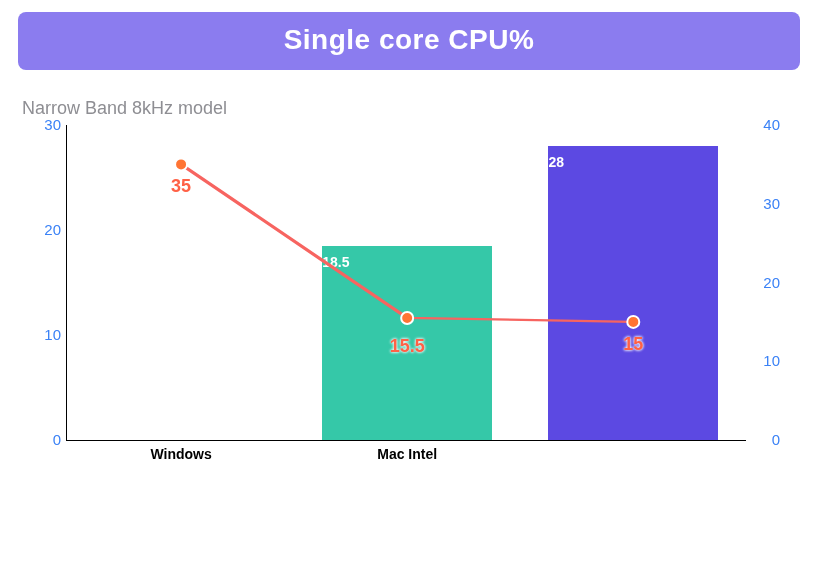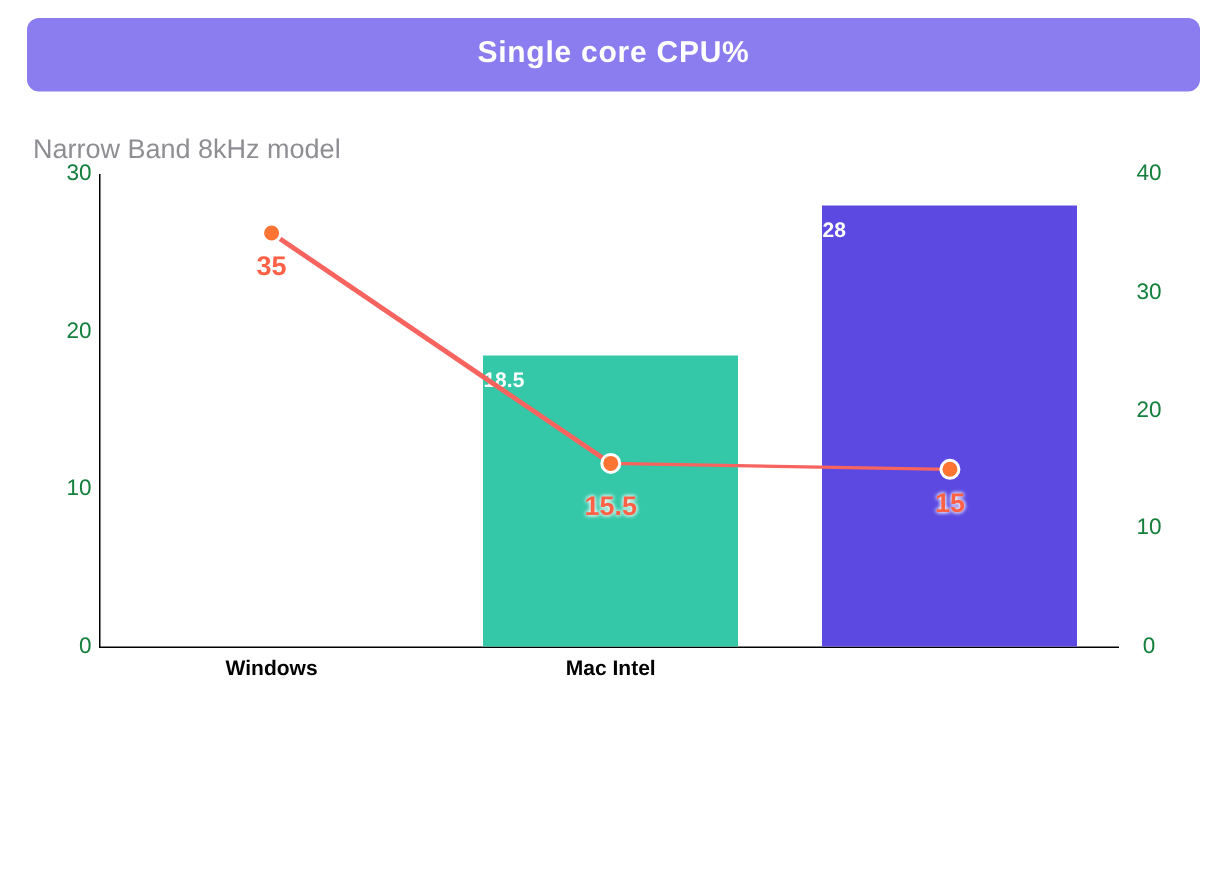--- a/index.html
+++ b/index.html
@@ -15,21 +15,21 @@
   .outer {
     width: 818px;
     height: 580px;
     padding: 12px 18px 0 18px;
     box-shadow: 4px 0 10px -6px rgba(90,80,160,.25);
   }
   .title-bar {
     background: #8B7CEF;
     color: #fff;
     font-weight: 800;
-    font-size: 20px;
+    font-size: 28px;
     text-align: center;
     border-radius: 8px;
     padding: 12px 0 14px 0;
     letter-spacing: .5px;
   }
   .subtitle {
     color: #8E8E93;
     font-size: 18px;
     margin: 28px 0 6px 4px;
   }
@@ -69,24 +69,24 @@
     left: 0; right: 0;
     top: 8px;
     text-align: left;
     color: #fff;
     font-weight: 700;
     font-size: 14px;
   }
   .ytick-l, .ytick-r {
     position: absolute;
     font-size: 15px;
-    color: #15803d;
+    color: #3b82f6;
   }
   .ytick-l { left: -34px; text-align: right; width: 28px; }
-  .ytick-r { right: -34px; text-align: center; width: 28px; }
+  .ytick-r { right: -34px; text-align: right; width: 28px; }
   .xcat {
     position: absolute;
     bottom: -22px;
     font-size: 14px;
     font-weight: 700;
     text-align: center;
   }
   svg.overlay {
     position: absolute;
     left: 0; top: 0; width: 100%; height: 100%;

